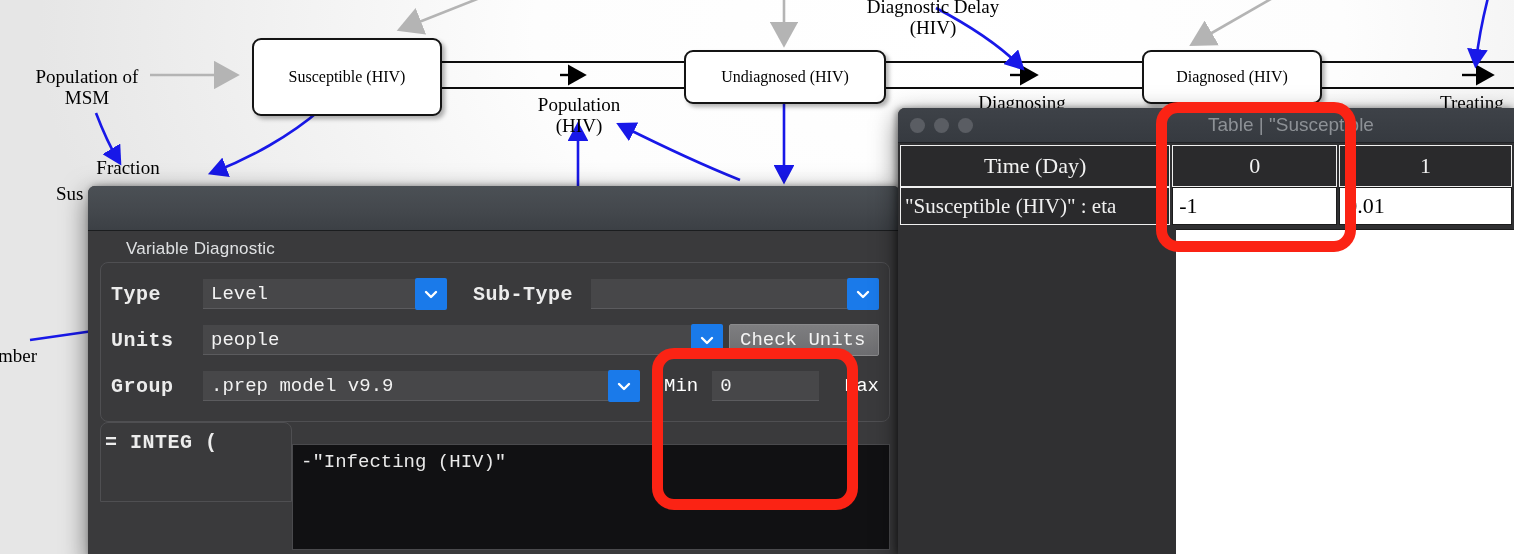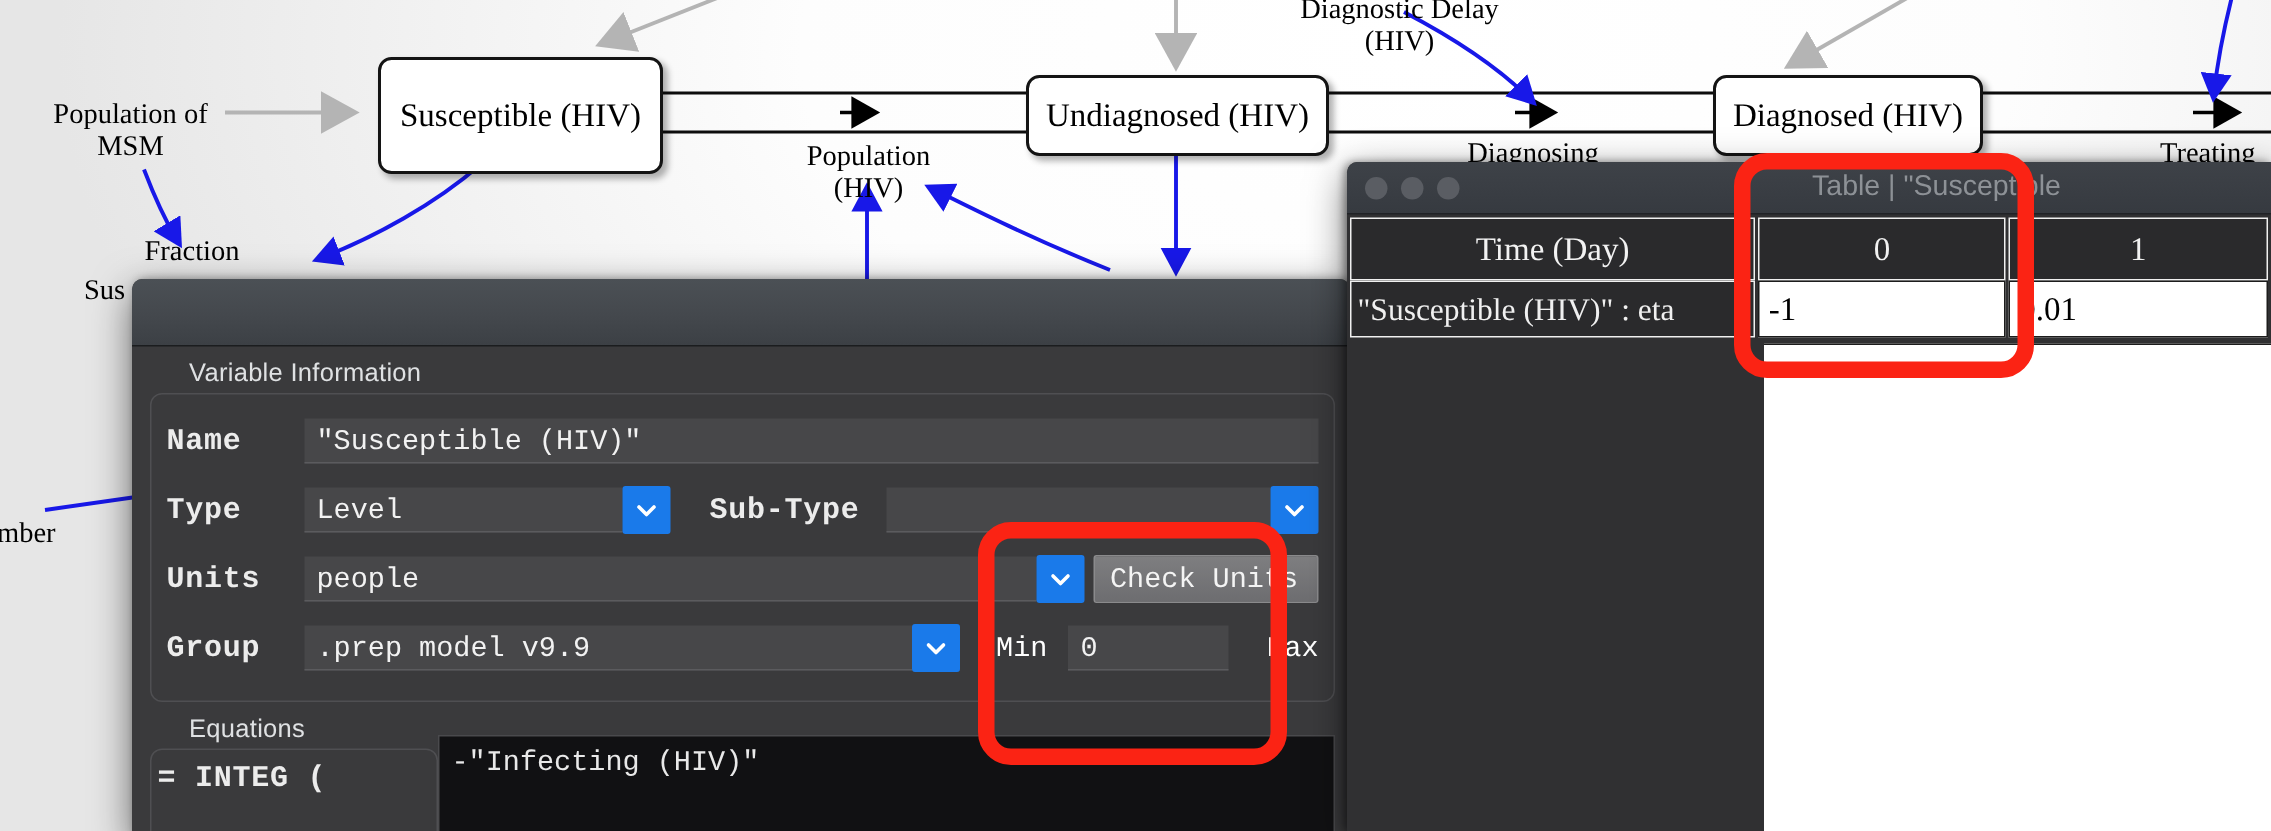--- a/index.html
+++ b/index.html
@@ -15,21 +15,21 @@
     background:
       radial-gradient(ellipse 900px 520px at 62% 6%, #ffffff 0%, #fdfdfd 45%, #f2f2f2 72%, #e6e6e6 100%);
   }
   .stock{
     position:absolute;
     background:#ffffff;
     border:2px solid #141414;
     border-radius:9px;
     box-shadow:3px 3px 4px rgba(0,0,0,.30);
     font-family:"Liberation Serif", serif;
-    font-size:22px;color:#000;
+    font-size:16px;color:#000;
     display:flex;align-items:center;justify-content:center;
     text-align:center;line-height:1.1;
     z-index:6;
   }
   .difflabel{
     position:absolute;
     font-family:"Liberation Serif", serif;
     font-size:19px;color:#000;text-align:center;line-height:1.12;
     white-space:pre;
     z-index:7;
@@ -238,28 +238,24 @@
   <div class="difflabel" style="left:56px;top:183px;width:60px;text-align:left;">Sus</div>
   <div class="difflabel" style="left:-2px;top:345px;width:60px;text-align:left;">mber</div>
   <div class="difflabel" style="left:858px;top:-4px;width:150px;">Diagnostic Delay
 (HIV)</div>
 </div>
 
 <div id="varwin">
   <div class="titlebar"></div>
 
   <div class="body">
-    <div class="grouplabel">Variable Information</div>
+    <div class="grouplabel">Variable Diagnostic</div>
 
     <div class="groupbox">
 
-      <div class="frow">
-        <span class="flabel">Name</span>
-        <div class="ftext" style="flex:1 1 auto;">"Susceptible (HIV)"</div>
-      </div>
 
       <div class="frow">
         <span class="flabel">Type</span>
         <div class="ftext" style="width:212px;">Level</div>
         <div class="drop">
           <svg width="16" height="16" viewBox="0 0 16 16">
               <path d="M3 6 L8 11 L13 6" stroke="#fff" stroke-width="2.4" fill="none" stroke-linecap="round" stroke-linejoin="round"></path>
             </svg>
         </div>
         <span class="flabel" style="width:auto;margin-left:26px;">Sub-Type</span>
@@ -291,21 +287,20 @@
             </svg>
         </div>
         <span class="minilabel" style="margin-left:24px;">Min</span>
         <div class="ftext" style="width:110px;margin-left:14px;">0</div>
         <span class="minilabel" style="margin-left:26px;">Max</span>
       </div>
     </div>
 
     <div style="display:flex;align-items:flex-start;">
       <div style="width:192px;flex:none;">
-        <div class="grouplabel" style="padding-left:26px;">Equations</div>
         <div class="eqlabelbox" style="height:70px;border-top:1px solid #4f4f52;border-radius:8px 8px 0 0;padding-top:8px;">
           <div class="flabel" style="width:auto;padding-left:4px;">= INTEG (</div>
         </div>
       </div>
       <div class="eqbox" style="flex:1 1 auto;height:92px;margin-top:22px;">-"Infecting (HIV)"</div>
     </div>
   </div>
 </div>
 
 <div id="tablewin">

